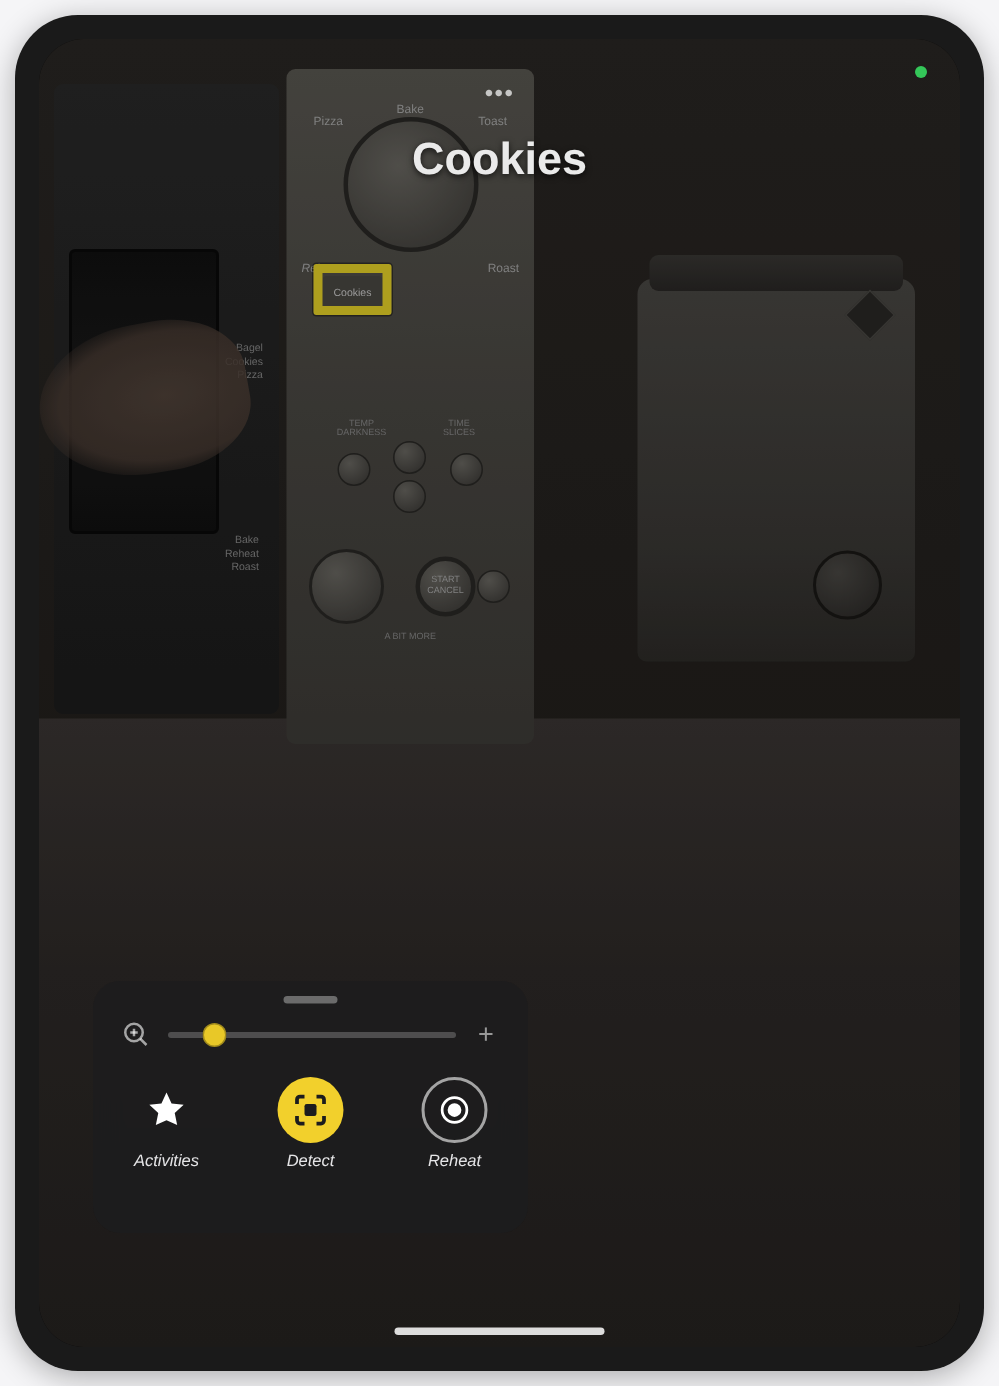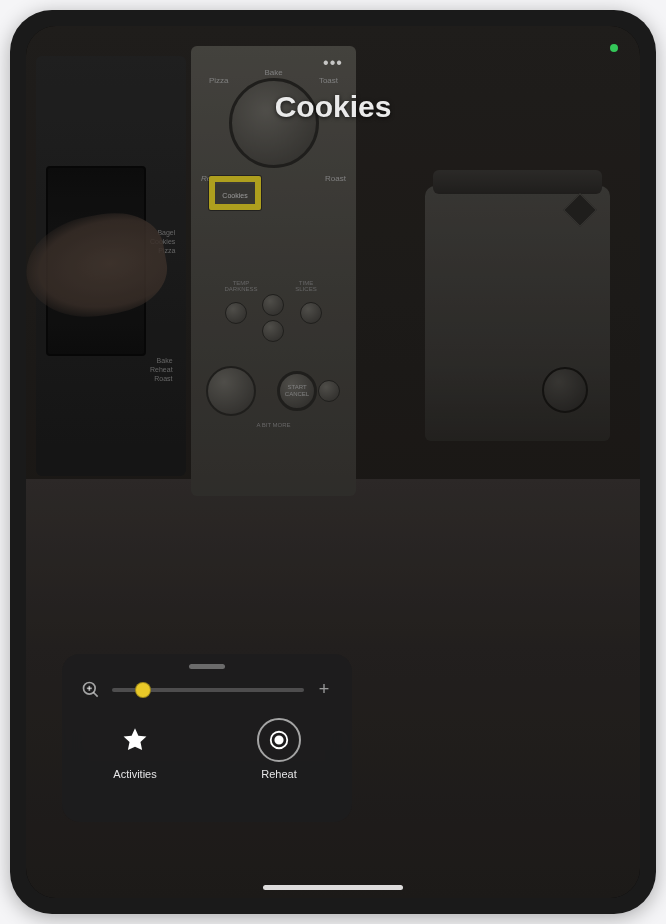--- a/index.html
+++ b/index.html
@@ -316,20 +316,21 @@
       font-size: 18px;
       width: 20px;
       text-align: center;
     }
     .modes-row {
       display: flex;
       justify-content: space-around;
       align-items: flex-start;
       padding: 6px 0 0 0;
       gap: 22px;
+      font-style: italic;
     }
     .mode {
       display: flex;
       flex-direction: column;
       align-items: center;
       gap: 6px;
       width: 62px;
     }
     .mode-icon {
       width: 44px; height: 44px;
@@ -445,20 +446,32 @@
 
         <div class="mode">
           <div class="mode-icon">
             <svg width="28" height="28" viewBox="0 0 24 24" fill="currentColor">
               <path d="M12 2l2.9 6.3 6.9.7-5.1 4.7 1.4 6.8L12 17.8 5.9 20.5l1.4-6.8L2.2 9l6.9-.7L12 2z"></path>
             </svg>
           </div>
           <div class="mode-label">Activities</div>
         </div>
 
+        <div class="mode">
+          <div class="mode-icon active">
+            <svg width="24" height="24" viewBox="0 0 24 24" fill="none" stroke="currentColor" stroke-width="2.5">
+              <path d="M3 8V5a2 2 0 0 1 2-2h3"></path>
+              <path d="M21 8V5a2 2 0 0 0-2-2h-3"></path>
+              <path d="M3 16v3a2 2 0 0 0 2 2h3"></path>
+              <path d="M21 16v3a2 2 0 0 1-2 2h-3"></path>
+              <rect x="8" y="8" width="8" height="8" rx="1.5" fill="currentColor" stroke="none"></rect>
+            </svg>
+          </div>
+          <div class="mode-label">Detect</div>
+        </div>
 
         <div class="mode">
           <div class="mode-icon outlined">
             <svg width="22" height="22" viewBox="0 0 24 24" fill="none" stroke="currentColor" stroke-width="2">
               <circle cx="12" cy="12" r="9"></circle>
               <circle cx="12" cy="12" r="4" fill="currentColor"></circle>
             </svg>
           </div>
           <div class="mode-label">Reheat</div>
         </div>

